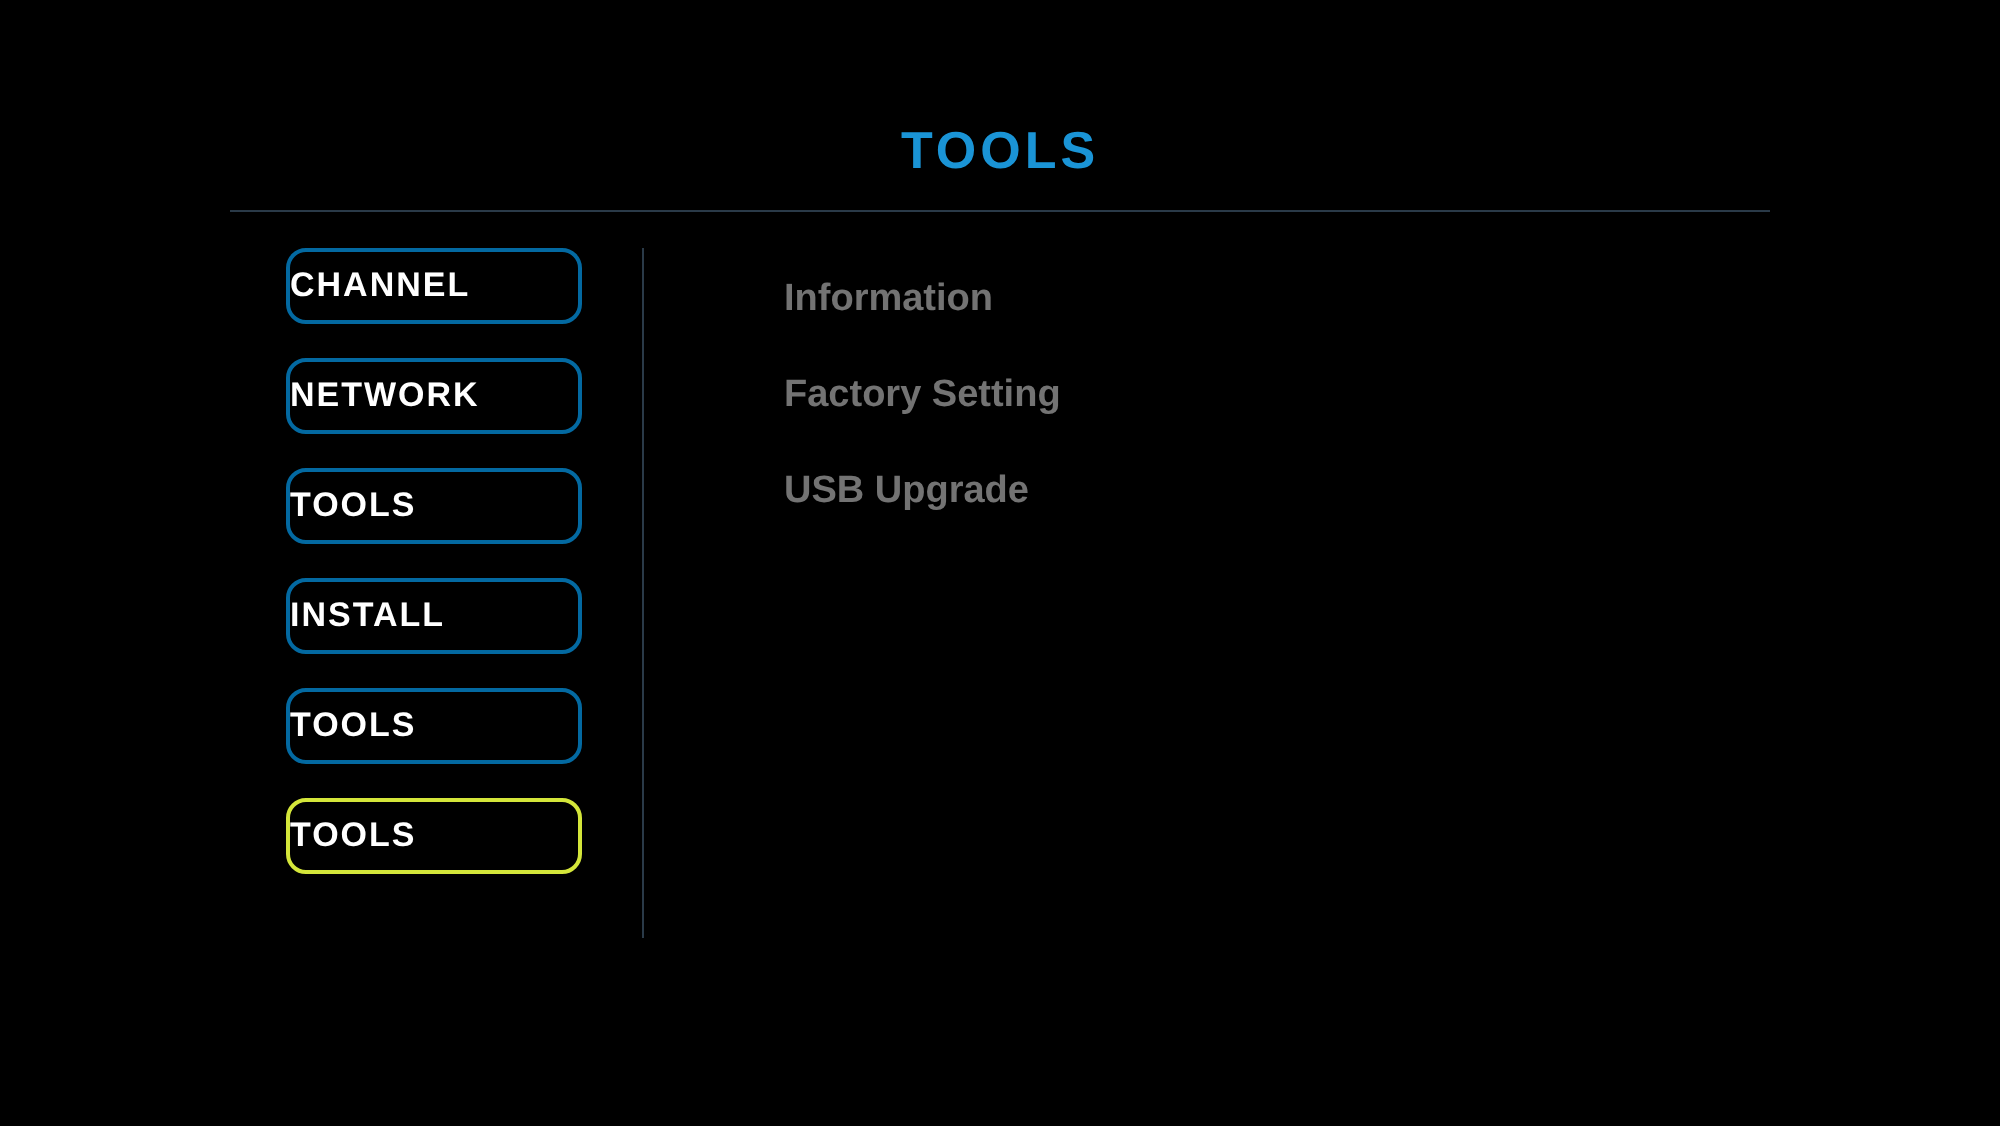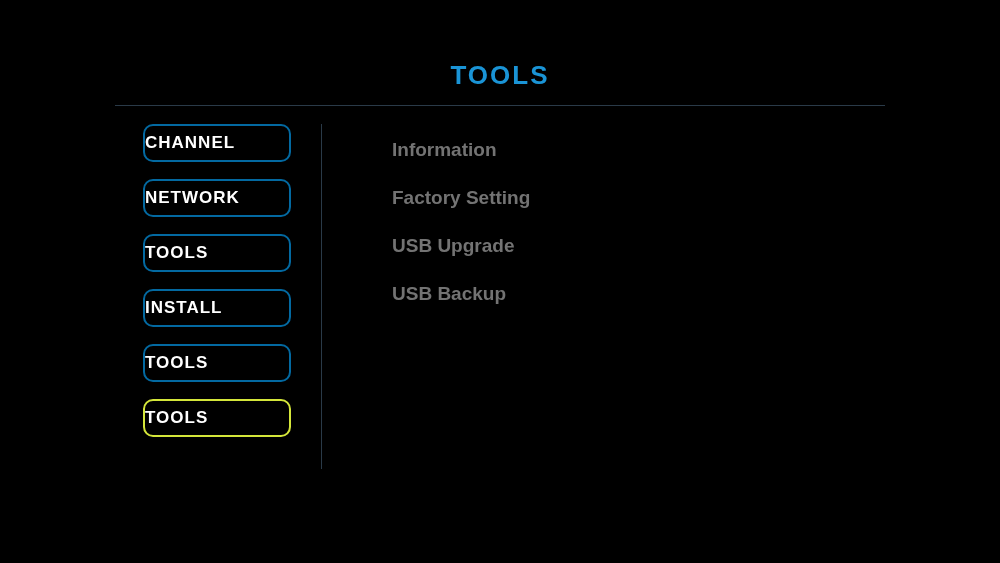--- a/index.html
+++ b/index.html
@@ -112,18 +112,15 @@
     <div class="main">
       <div class="menu-item">
         <span>Information</span>
       </div>
       <div class="menu-item">
         <span>Factory Setting</span>
       </div>
       <div class="menu-item">
         <span>USB Upgrade</span>
       </div>
-      <div class="menu-item">
-        <span>USB Backup</span>
-      </div>
     </div>
   </div>
 </div>
 
 </body></html>

